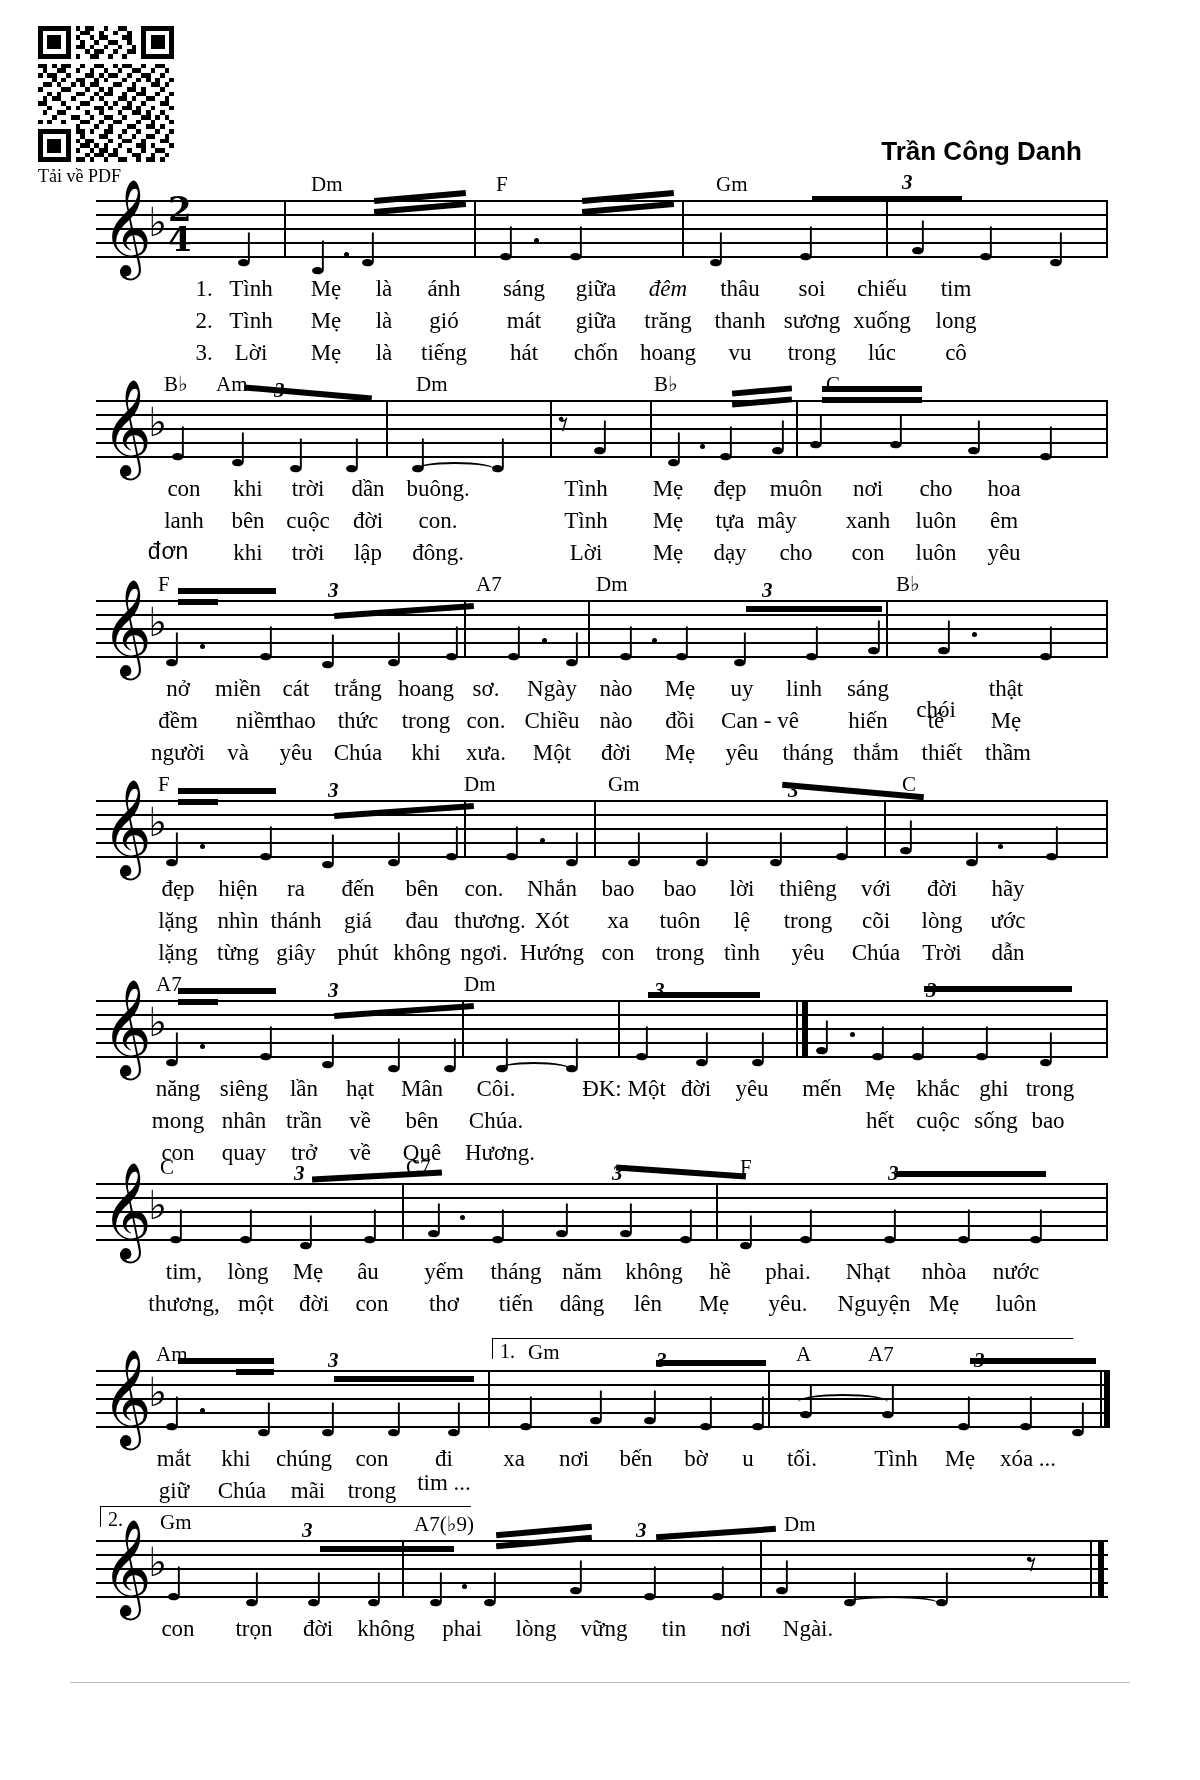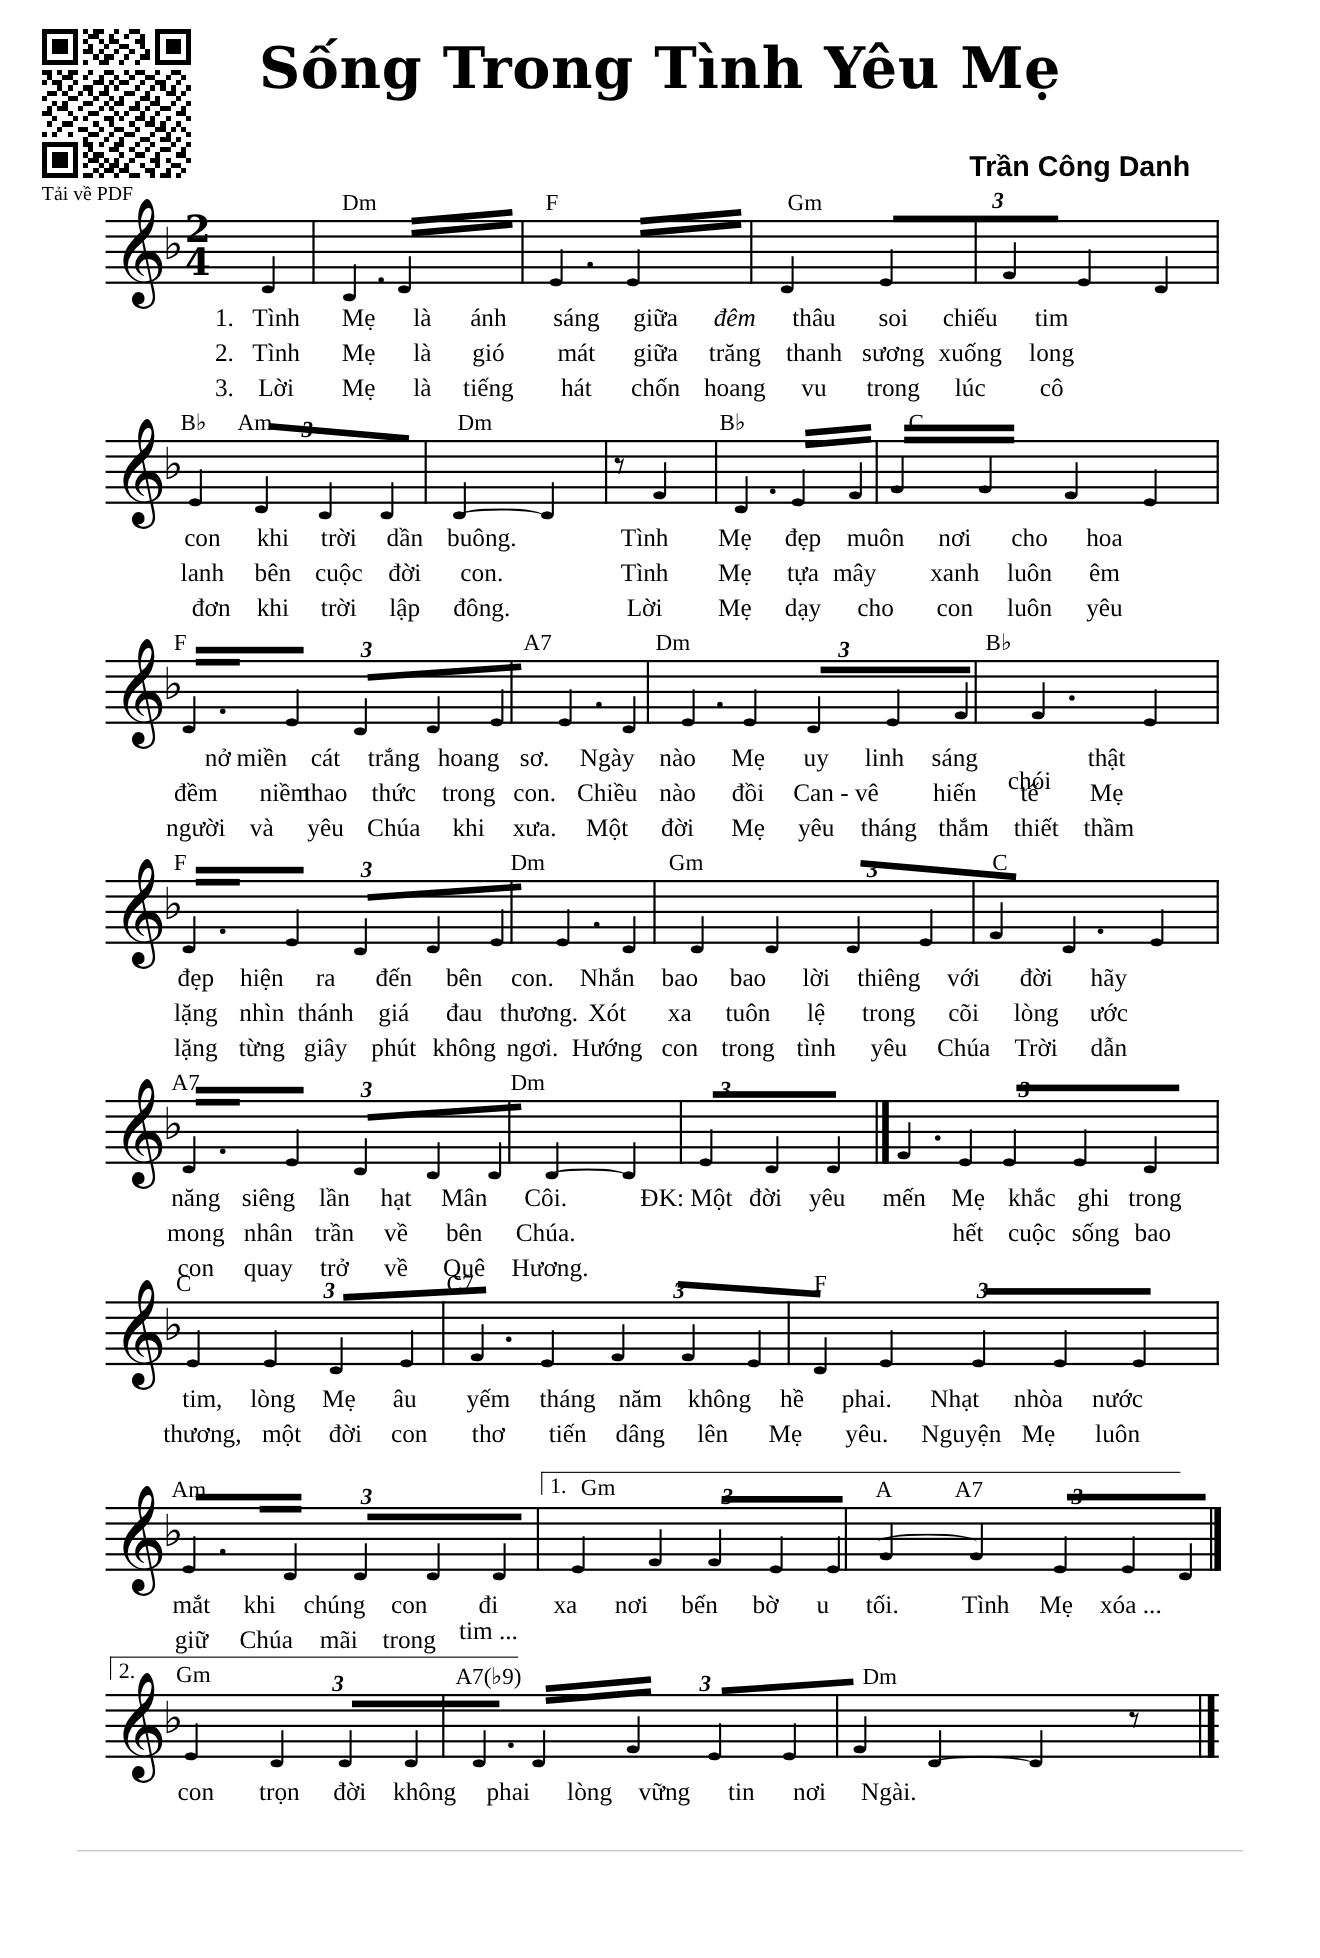--- a/index.html
+++ b/index.html
@@ -283,21 +283,20 @@
           <rect x="14" y="28" width="1" height="1"></rect>
           <rect x="17" y="28" width="2" height="1"></rect>
           <rect x="21" y="28" width="1" height="1"></rect>
           <rect x="23" y="28" width="2" height="1"></rect>
           <rect x="26" y="28" width="1" height="1"></rect>
       </g>
     </svg>
     <div class="qr-caption">Tải về PDF</div>
   </div>
 
-  <div class="title">Sống Trong Tình Yêu Mẹ</div>
   <div class="composer">Trần Công Danh</div>
 
   <div class="system" style="top:200px;">
     <div class="chord" style="left:215px;top:-28px;">Dm</div>
     <div class="chord" style="left:400px;top:-28px;">F</div>
     <div class="chord" style="left:620px;top:-28px;">Gm</div>
     <div class="trip" style="left:806px;top:-30px;">3</div>
     <div class="staff">
       <div class="line l1"></div>
         <div class="line l2"></div>
@@ -444,21 +443,21 @@
       <span class="lyr" style="left:342px;">con.</span>
       <span class="lyr" style="left:490px;">Tình</span>
       <span class="lyr" style="left:572px;">Mẹ</span>
       <span class="lyr" style="left:634px;">tựa</span>
       <span class="lyr" style="left:681px;">mây</span>
       <span class="lyr" style="left:772px;">xanh</span>
       <span class="lyr" style="left:840px;">luôn</span>
       <span class="lyr" style="left:908px;">êm</span>
     </div>
     <div class="lyricline" style="top:140px;">
-      <span class="lyr" style="left:96px;">đơn</span>
+      <span class="lyr" style="left:72px;font-family:Liberation Mono, monospace;">đơn</span>
       <span class="lyr" style="left:152px;">khi</span>
       <span class="lyr" style="left:212px;">trời</span>
       <span class="lyr" style="left:272px;">lập</span>
       <span class="lyr" style="left:342px;">đông.</span>
       <span class="lyr" style="left:490px;">Lời</span>
       <span class="lyr" style="left:572px;">Mẹ</span>
       <span class="lyr" style="left:634px;">dạy</span>
       <span class="lyr" style="left:700px;">cho</span>
       <span class="lyr" style="left:772px;">con</span>
       <span class="lyr" style="left:840px;">luôn</span>
@@ -503,21 +502,21 @@
       <div class="note" style="left:576px;top:44px;">♩</div>
       <div class="beam" style="left:650px;top:6px;width:136px;"></div>
       <div class="note" style="left:634px;top:50px;">♩</div>
       <div class="note" style="left:706px;top:44px;">♩</div>
       <div class="note" style="left:768px;top:38px;">♩</div>
       <div class="note" style="left:838px;top:38px;">♩</div>
       <div class="dot" style="left:876px;top:32px;"></div>
       <div class="note" style="left:940px;top:44px;">♩</div>
     </div>
     <div class="lyricline" style="top:76px;">
-      <span class="lyr" style="left:82px;margin-left:20px;">nở</span>
+      <span class="lyr" style="left:82px;">nở</span>
       <span class="lyr" style="left:142px;">miền</span>
       <span class="lyr" style="left:200px;">cát</span>
       <span class="lyr" style="left:262px;">trắng</span>
       <span class="lyr" style="left:330px;">hoang</span>
       <span class="lyr" style="left:390px;">sơ.</span>
       <span class="lyr" style="left:456px;">Ngày</span>
       <span class="lyr" style="left:520px;">nào</span>
       <span class="lyr" style="left:584px;">Mẹ</span>
       <span class="lyr" style="left:646px;">uy</span>
       <span class="lyr" style="left:708px;">linh</span>

